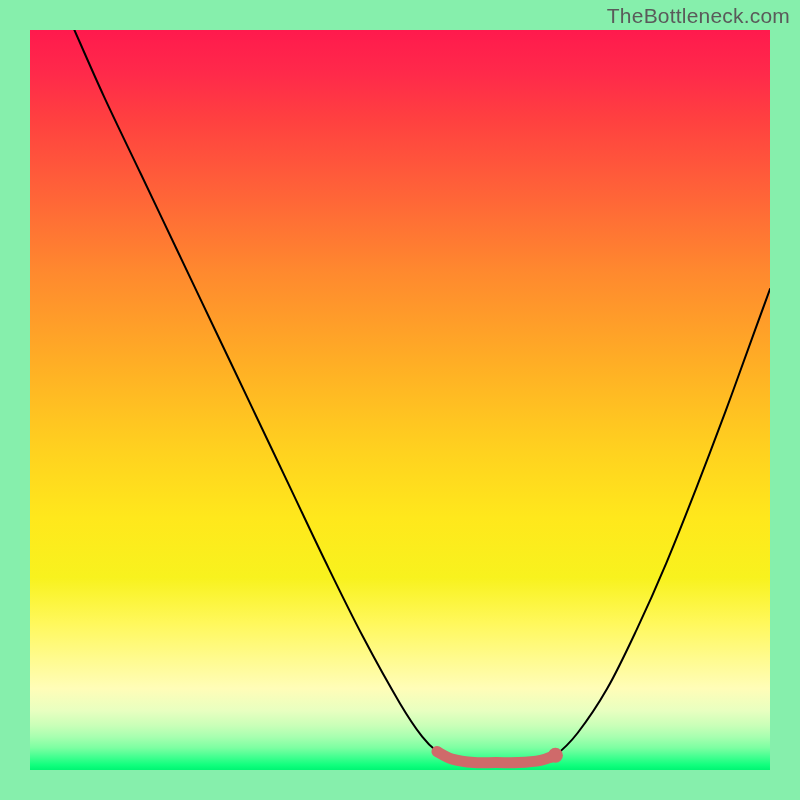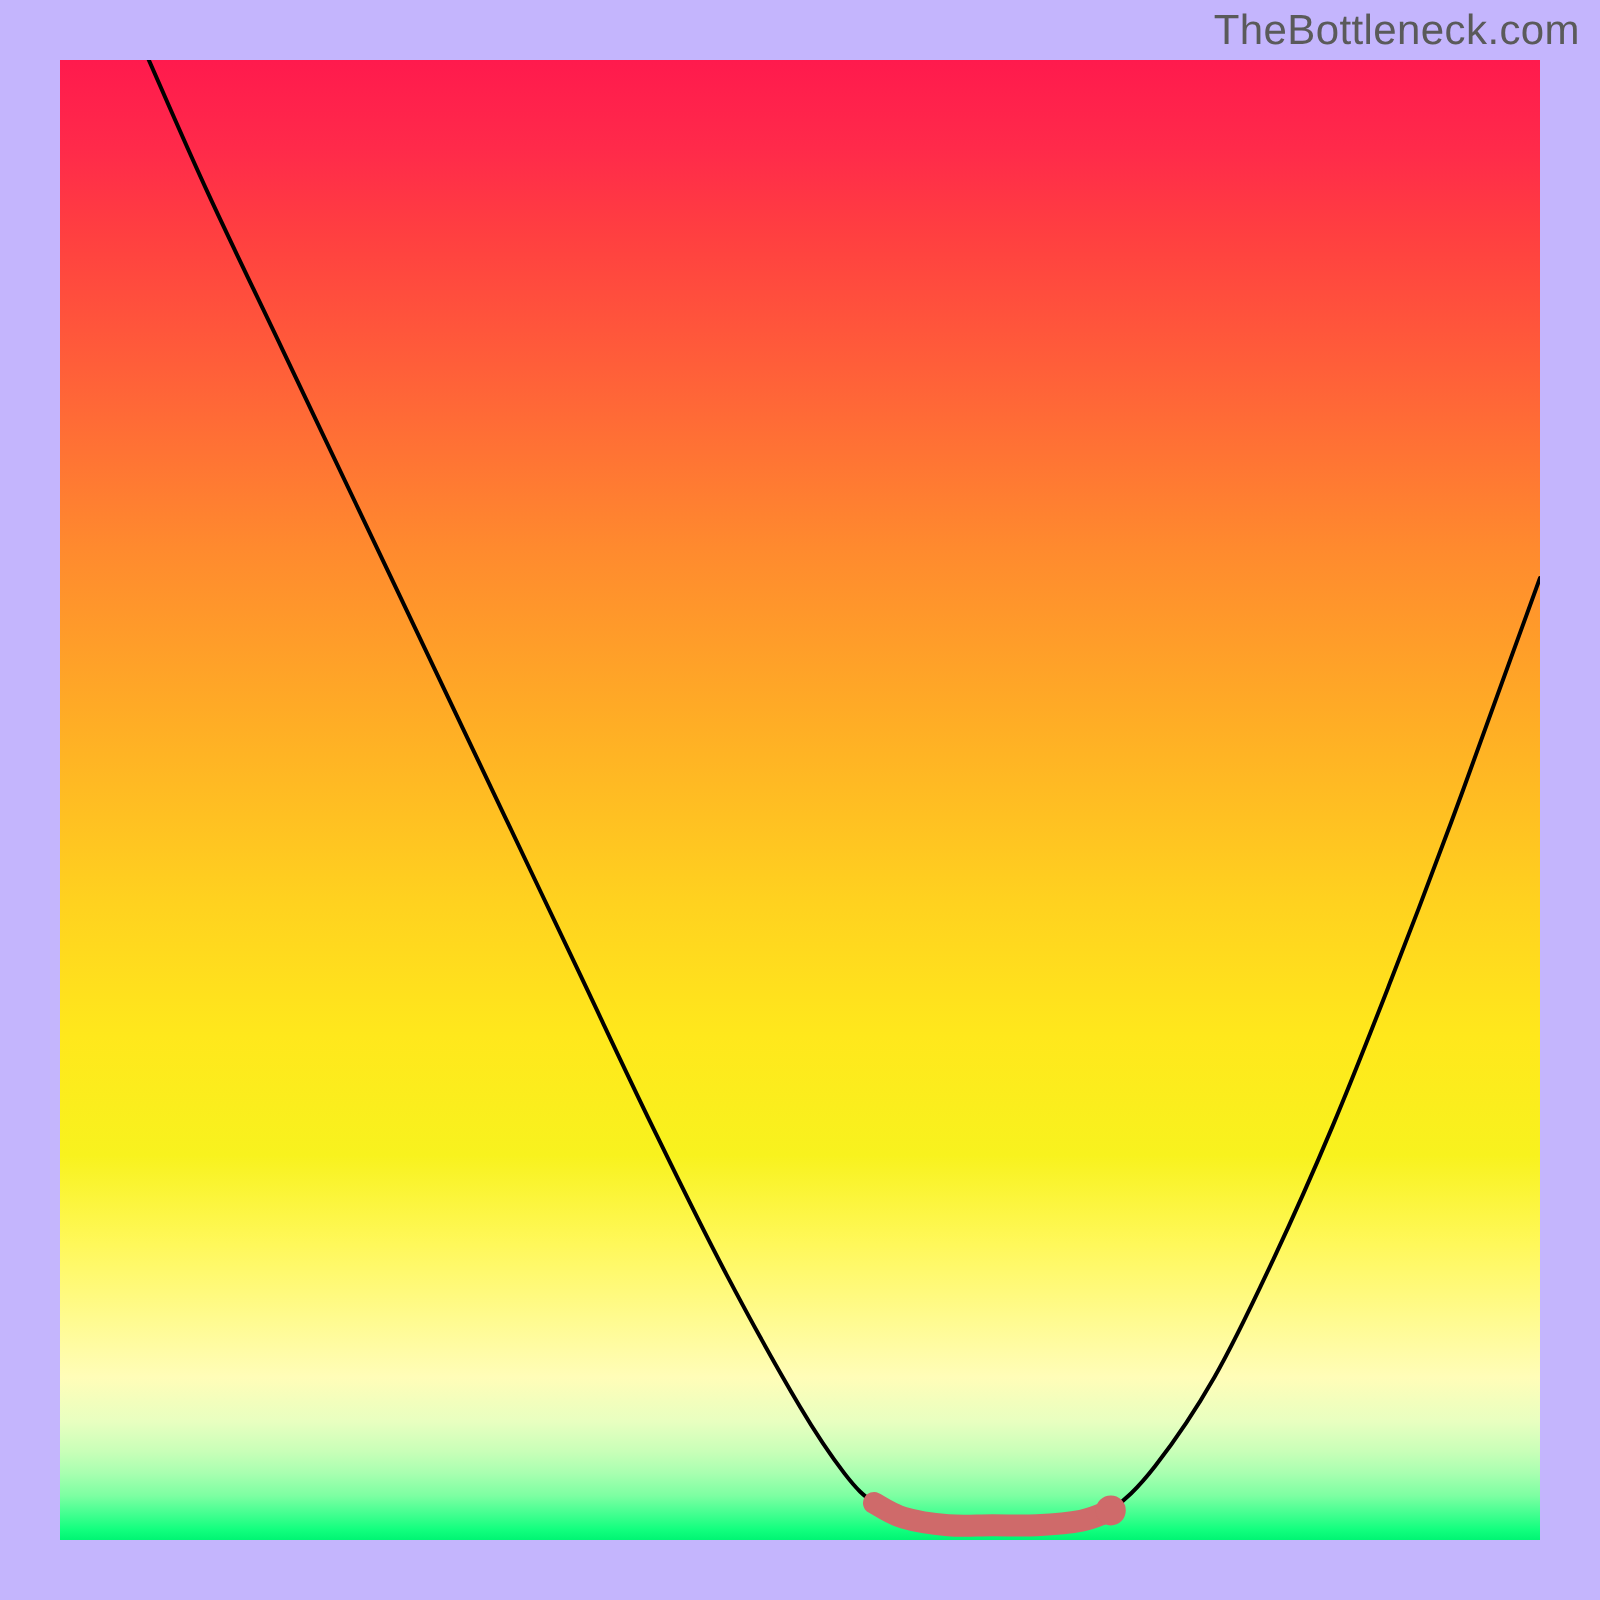--- a/index.html
+++ b/index.html
@@ -1,21 +1,21 @@
 <!DOCTYPE html>
 <html><head>
 <meta charset="utf-8">
 <style>
   * { margin: 0; padding: 0; box-sizing: border-box; }
   html, body { width: 800px; height: 800px; overflow: hidden; background: #000; }
   .frame {
     position: relative;
     width: 800px;
     height: 800px;
-    background: #c4b5fd;
+    background: #86efac;
   }
   .plot-area {
     position: absolute;
     left: 30px;
     top: 30px;
     width: 740px;
     height: 740px;
     overflow: hidden;
   }
   .gradient-bg {

